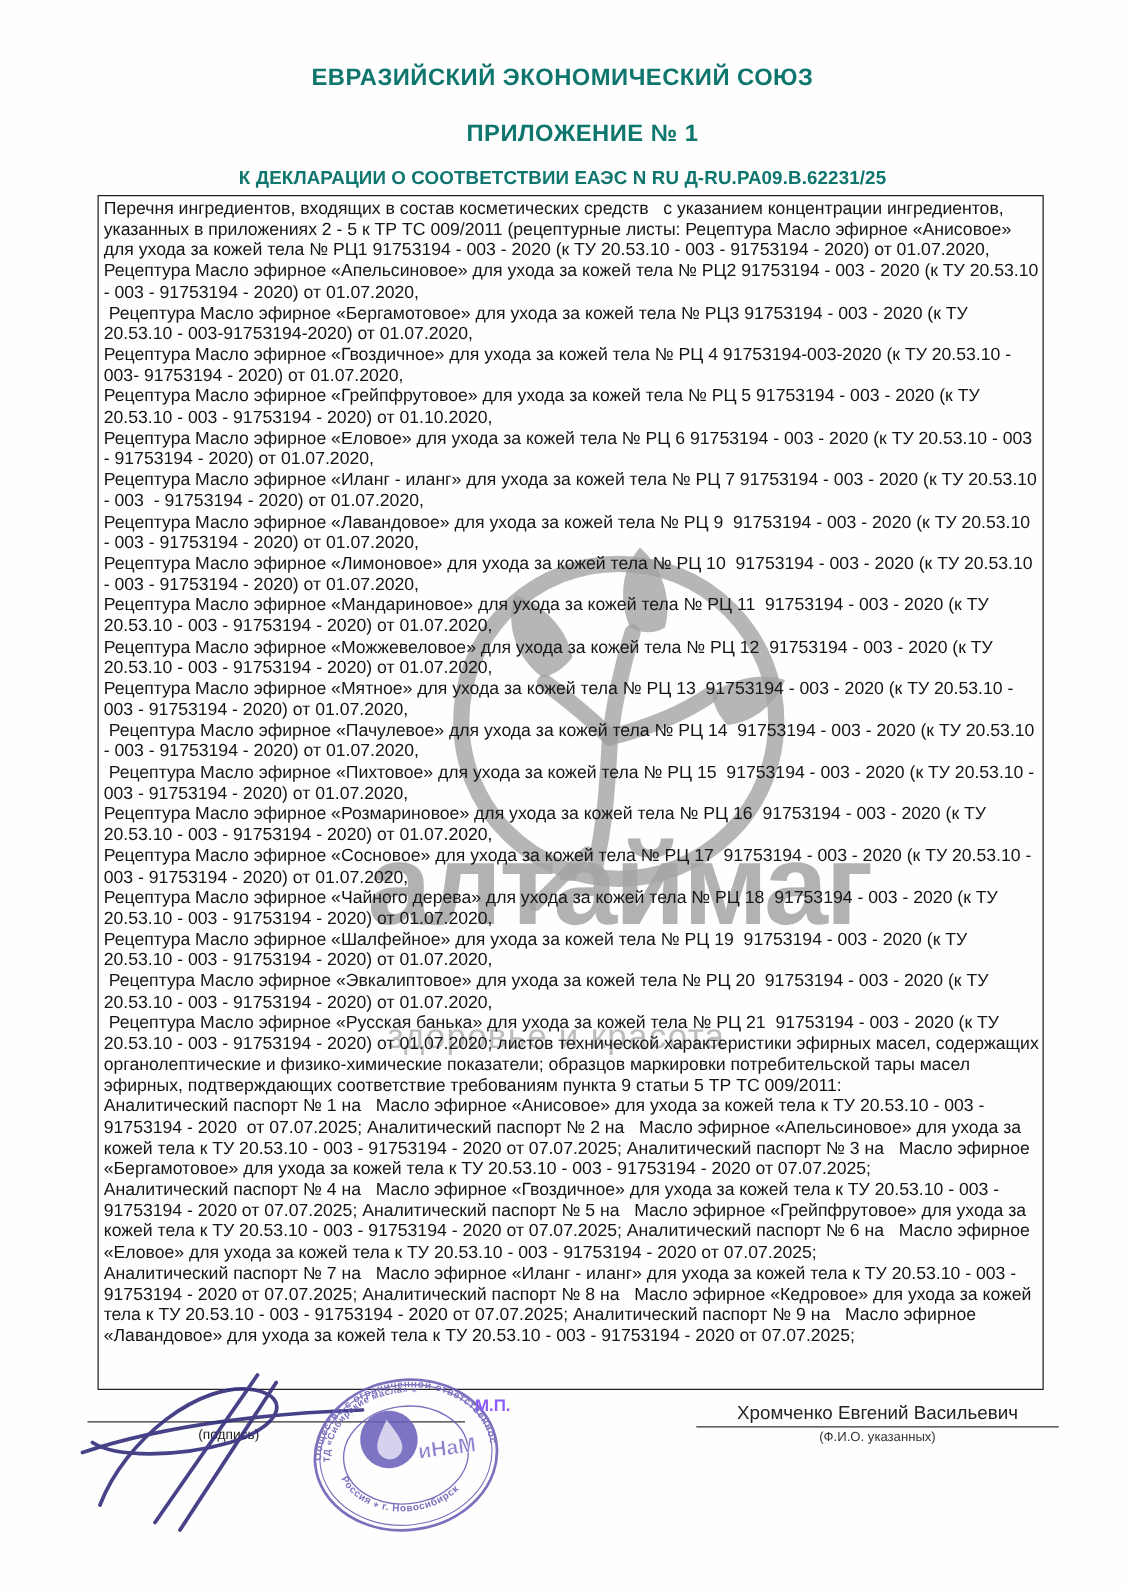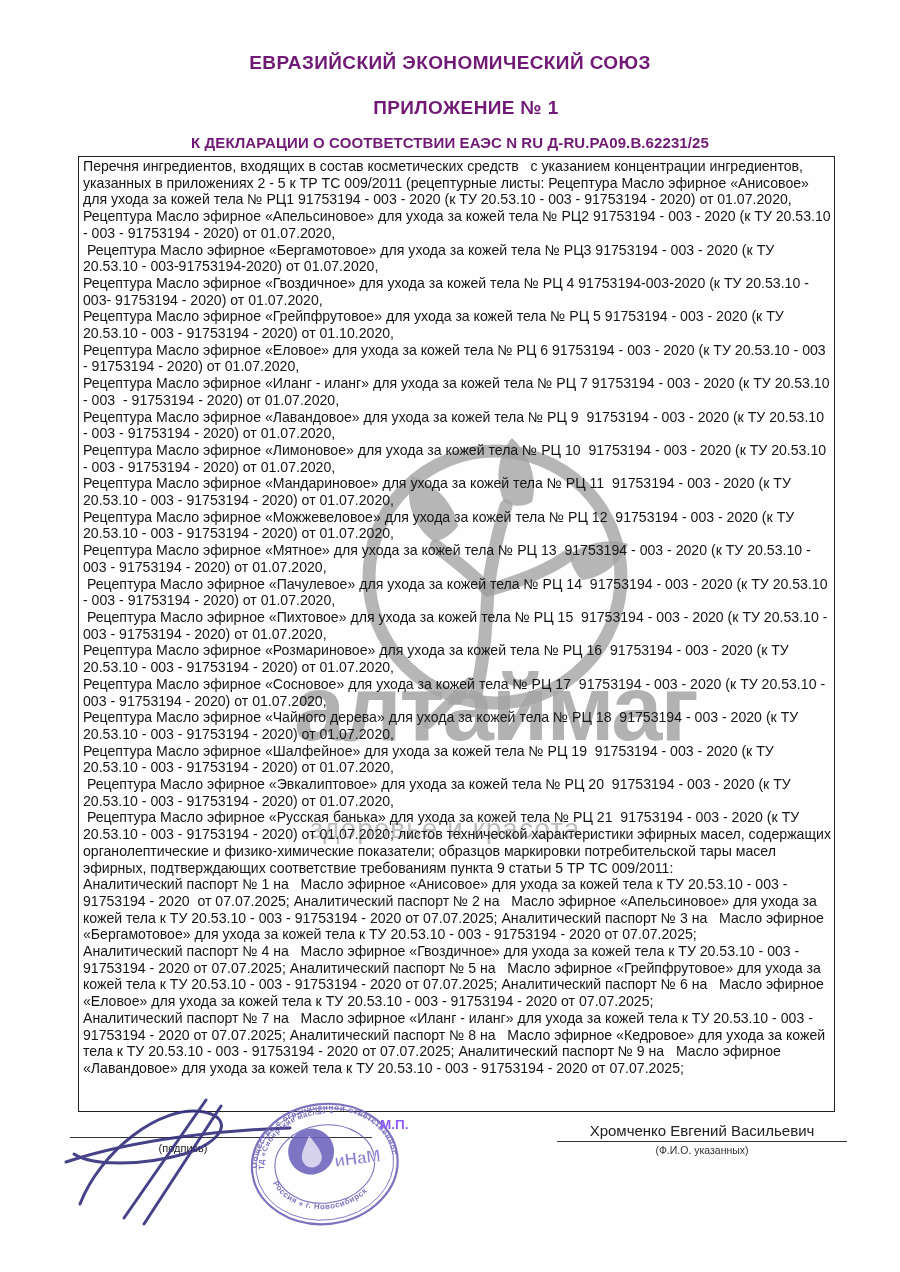--- a/index.html
+++ b/index.html
@@ -1,18 +1,18 @@
 <!DOCTYPE html>
 <html><head>
 <meta charset="utf-8">
 <style>
   html,body{margin:0;padding:0;background:#e9e9e9;}
   .page{position:relative;width:900px;height:1272px;background:#fefefe;overflow:hidden;
         font-family:"Liberation Sans","DejaVu Sans",sans-serif;color:#111;}
-  .hdr{position:absolute;left:0;width:900px;text-align:center;font-weight:bold;color:#701a75;}
+  .hdr{position:absolute;left:0;width:900px;text-align:center;font-weight:bold;color:#0f766e;}
   .hdr1{top:52px;font-size:19px;letter-spacing:.4px;}
   .hdr2{top:97px;font-size:19px;letter-spacing:.4px;margin-left:16px;}
   .hdr3{top:134px;font-size:15px;letter-spacing:.1px;}
   .bodybox{position:absolute;left:78px;top:156px;width:757px;height:956px;box-sizing:border-box;
            border:1.6px solid #222;background:transparent;overflow:hidden;z-index:3;padding-left:17px;}
   .bodytext{position:absolute;left:4px;top:1px;width:748px;font-size:14.1px;line-height:16.7px;color:#151515;}
   .para{white-space:pre-wrap;}
   
   .wm{position:absolute;z-index:2;}
   .wm-brand{left:294px;top:662px;width:520px;font-size:92px;font-weight:bold;letter-spacing:-2px;

